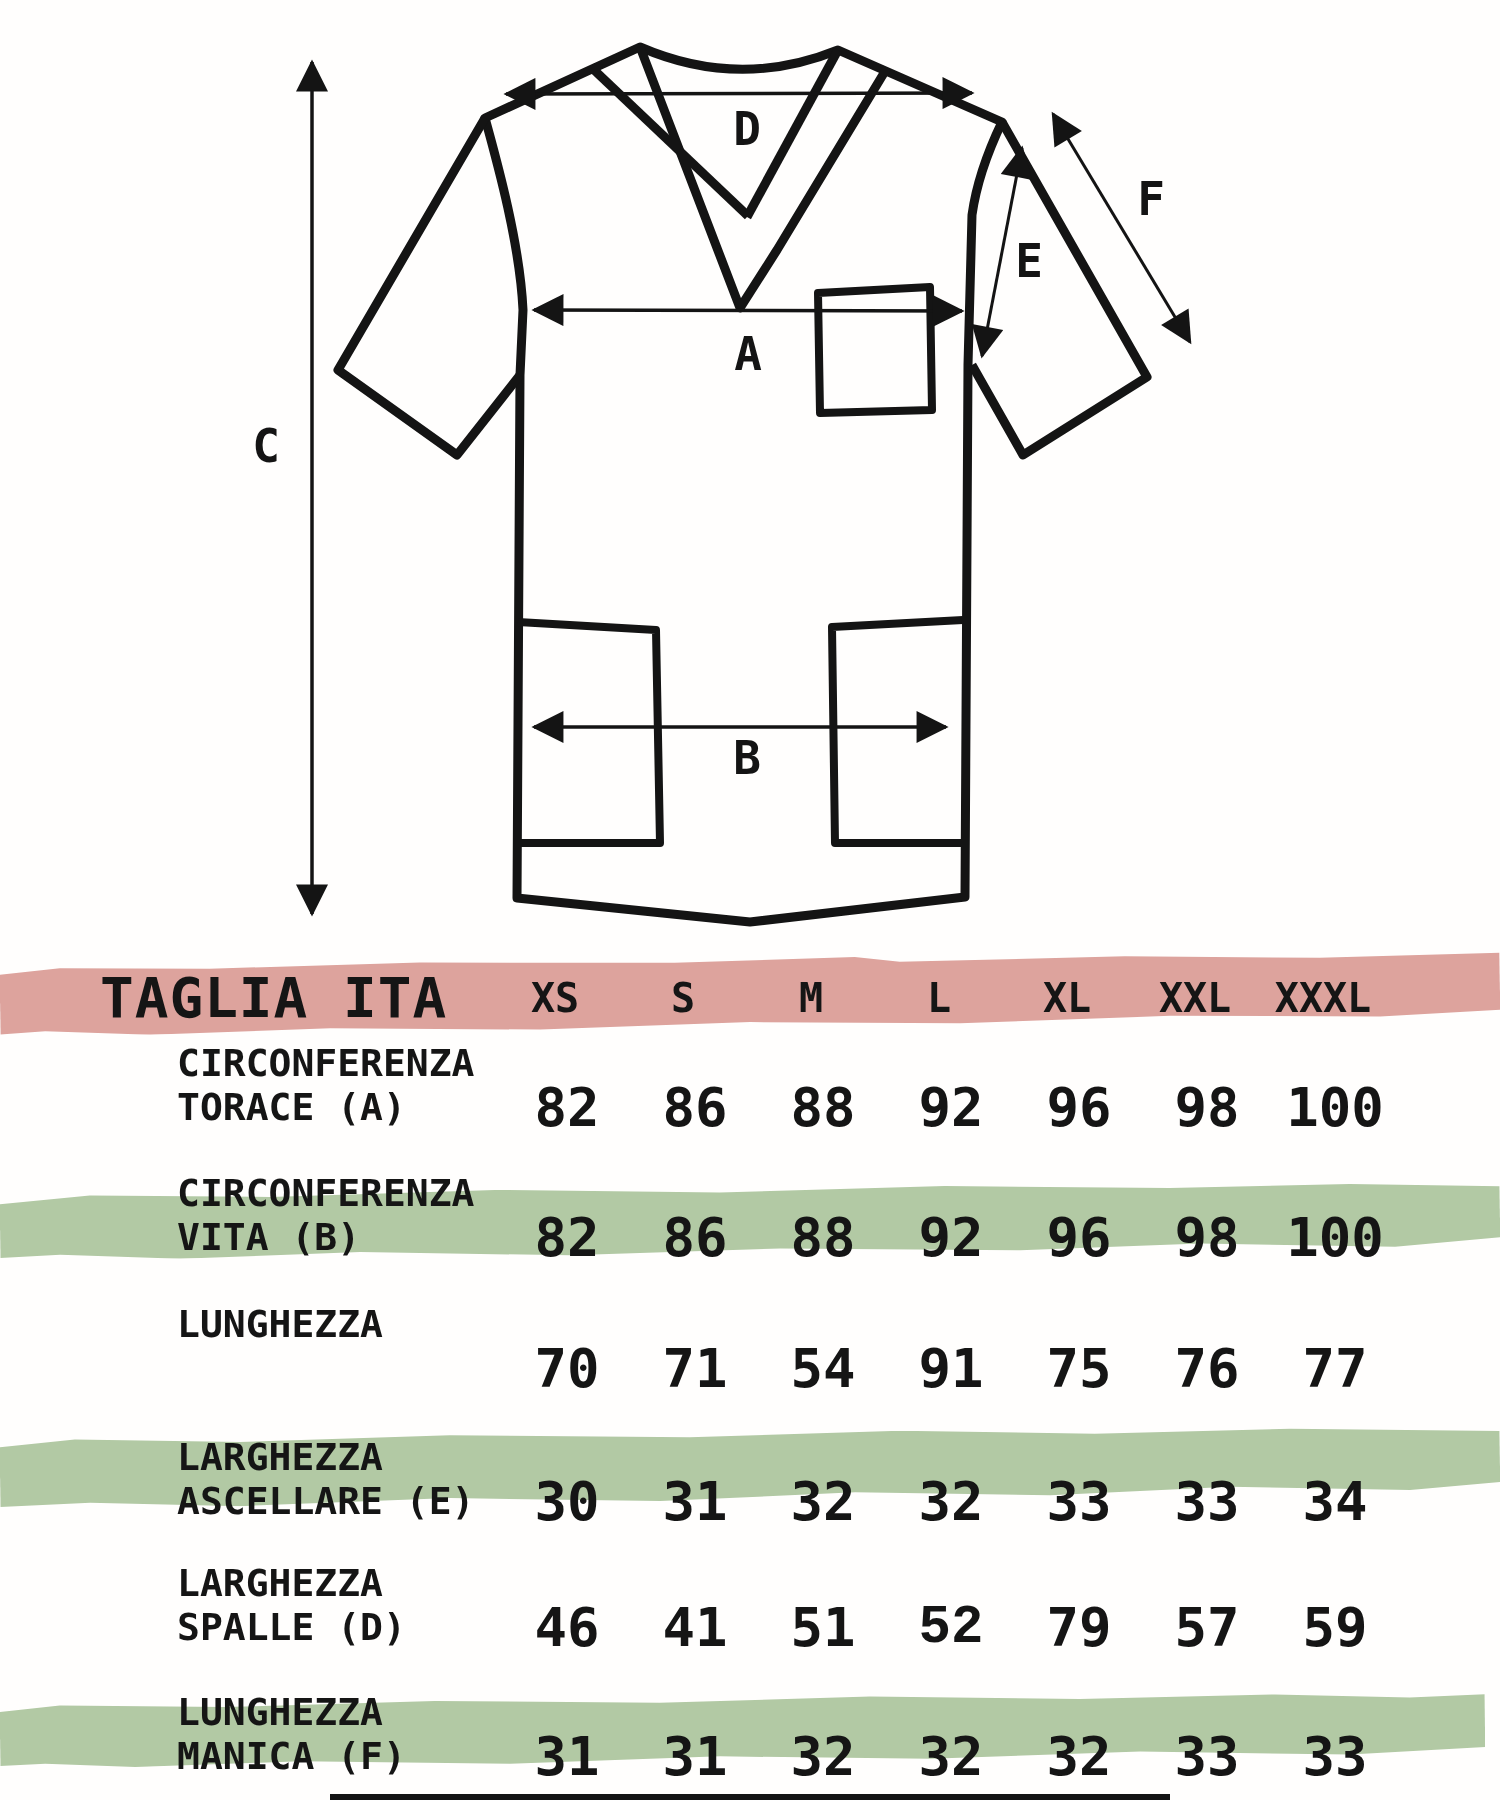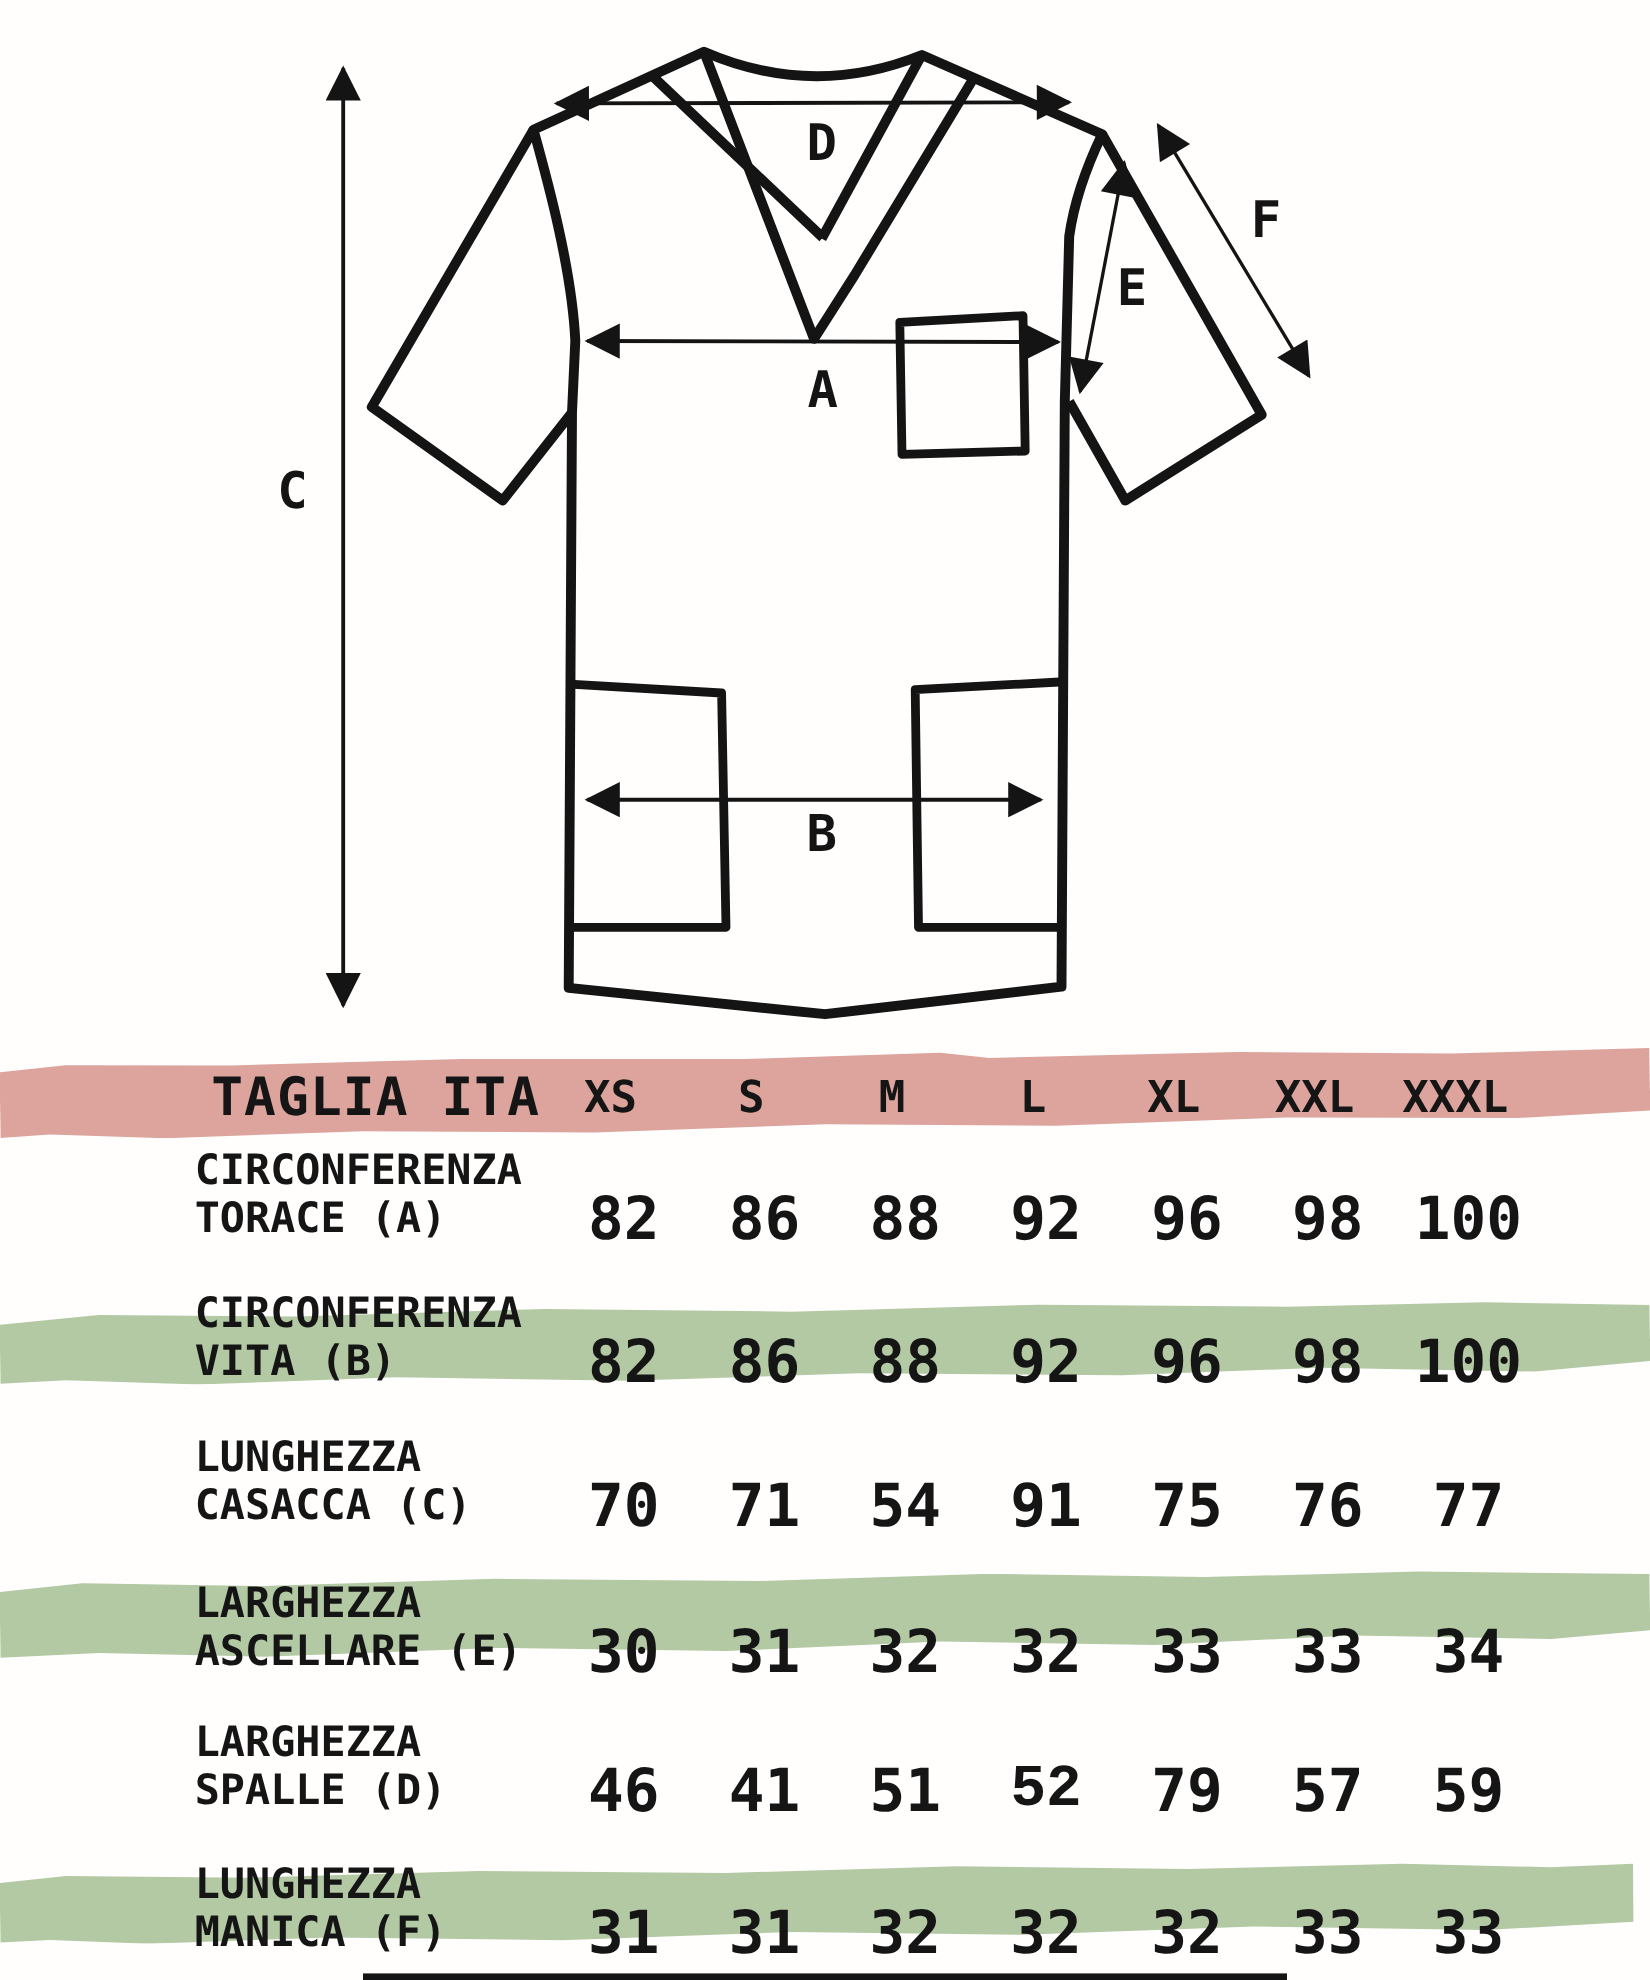--- a/index.html
+++ b/index.html
@@ -11,21 +11,21 @@
     clip-path:polygon(0 16%,4% 8%,14% 10%,28% 4%,45% 7%,57% 1%,60% 8%,75% 3%,88% 7%,100% 2%,100% 80%,92% 88%,78% 85%,64% 93%,50% 89%,36% 97%,22% 93%,10% 100%,3% 94%,0 98%);}
   .band-green{background:#b2c9a4;transform:rotate(-0.4deg);}
   .band-g1{top:1192px;height:68px;
     clip-path:polygon(0 18%,6% 6%,18% 10%,33% 2%,48% 8%,63% 1%,78% 6%,90% 2%,100% 7%,100% 82%,93% 95%,80% 88%,68% 96%,52% 91%,38% 99%,24% 92%,12% 100%,4% 93%,0 97%);}
   .band-g2{top:1437px;height:73px;
     clip-path:polygon(0 14%,5% 4%,16% 9%,30% 2%,46% 7%,60% 0%,73% 6%,86% 1%,100% 6%,100% 76%,94% 86%,82% 80%,70% 90%,57% 84%,44% 94%,30% 88%,16% 97%,6% 91%,0 96%);}
   .band-g3{top:1702px;height:66px;
     clip-path:polygon(0 15%,4% 6%,15% 10%,29% 3%,44% 8%,58% 1%,72% 7%,85% 2%,94% 8%,99% 4%,99% 84%,90% 94%,76% 87%,62% 96%,48% 90%,34% 99%,20% 93%,9% 100%,3% 94%,0 97%);}
   .thead{position:absolute;top:961px;left:0;width:1500px;height:73px;display:grid;
          grid-template-columns:491px repeat(7,128px);align-items:center;}
-  .thead .hlabel{padding-left:79px;font-size:48px;font-weight:bold;letter-spacing:1px;text-align:right;}
+  .thead .hlabel{padding-left:100px;font-size:56px;font-weight:bold;letter-spacing:1px;}
   .thead .hsize{text-align:center;font-size:40px;font-weight:bold;}
   .trow{position:absolute;left:12px;width:1257px;display:grid;
         grid-template-columns:491px repeat(7,128px);grid-template-rows:44px 44px;}
   .trow .l1{grid-row:1;grid-column:1;padding-left:165px;font-size:38px;font-weight:bold;line-height:44px;white-space:nowrap;}
   .trow .l2{grid-row:2;grid-column:1;padding-left:165px;font-size:38px;font-weight:bold;line-height:44px;white-space:nowrap;}
   .trow .cell{grid-row:2;align-self:center;text-align:center;font-size:54px;font-weight:bold;}
   .bottom-line{position:absolute;top:1794px;left:330px;width:840px;height:6px;background:#141414;}
 </style>
 </head>
 <body>
@@ -107,21 +107,20 @@
         <div class="cell" style="grid-column: 3;">86</div>
         <div class="cell" style="grid-column: 4;">88</div>
         <div class="cell" style="grid-column: 5;">92</div>
         <div class="cell" style="grid-column: 6;">96</div>
         <div class="cell" style="grid-column: 7;">98</div>
         <div class="cell" style="grid-column: 8;">100</div>
       </div>
 
     <div class="trow" style="top: 1302px;">
       <div class="l1">LUNGHEZZA</div>
-      <div class="l2">CASACCA (C)</div>
     <div class="cell" style="grid-column: 2;">70</div>
         <div class="cell" style="grid-column: 3;">71</div>
         <div class="cell" style="grid-column: 4;">54</div>
         <div class="cell" style="grid-column: 5;">91</div>
         <div class="cell" style="grid-column: 6;">75</div>
         <div class="cell" style="grid-column: 7;">76</div>
         <div class="cell" style="grid-column: 8;">77</div>
       </div>
 
     <div class="trow" style="top: 1435px;">

